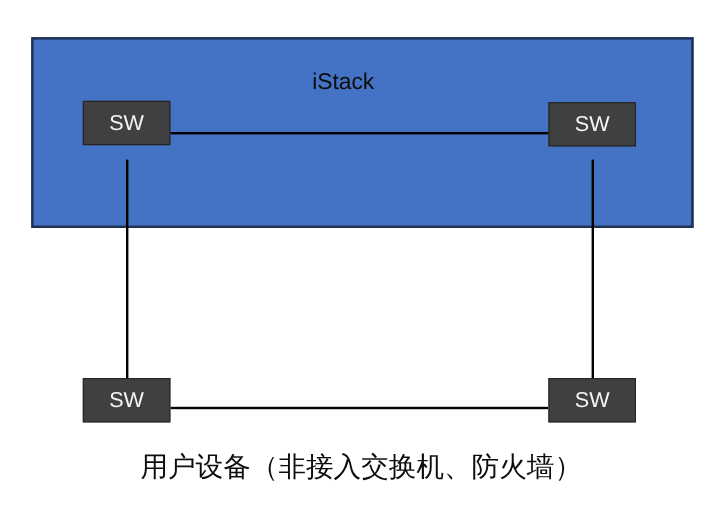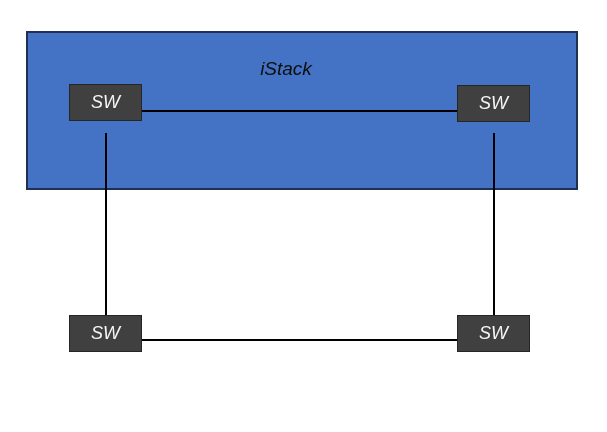--- a/index.html
+++ b/index.html
@@ -7,21 +7,20 @@
     padding: 0;
     background: #ffffff;
     font-family: "Liberation Sans", "DejaVu Sans", sans-serif;
   }
   .canvas {
     position: relative;
     width: 607px;
     height: 432px;
     background: var(--background, #ffffff);
     overflow: hidden;
-    font-style: italic;
   }
   .istack-zone {
     position: absolute;
     left: 26px;
     top: 31px;
     width: 552px;
     height: 159px;
     background: var(--zone-fill, #4472C4);
     border: 2px solid var(--zone-border, #1F3050);
     box-sizing: border-box;
@@ -91,14 +90,15 @@
   <div class="sw-node sw-top-right">
     <span>SW</span>
   </div>
   <div class="sw-node sw-bottom-left">
     <span>SW</span>
   </div>
   <div class="sw-node sw-bottom-right">
     <span>SW</span>
   </div>
 
+  <div class="caption">用户设备（非接入交换机、防火墙）</div>
 
 </div>
 
 </body></html>

